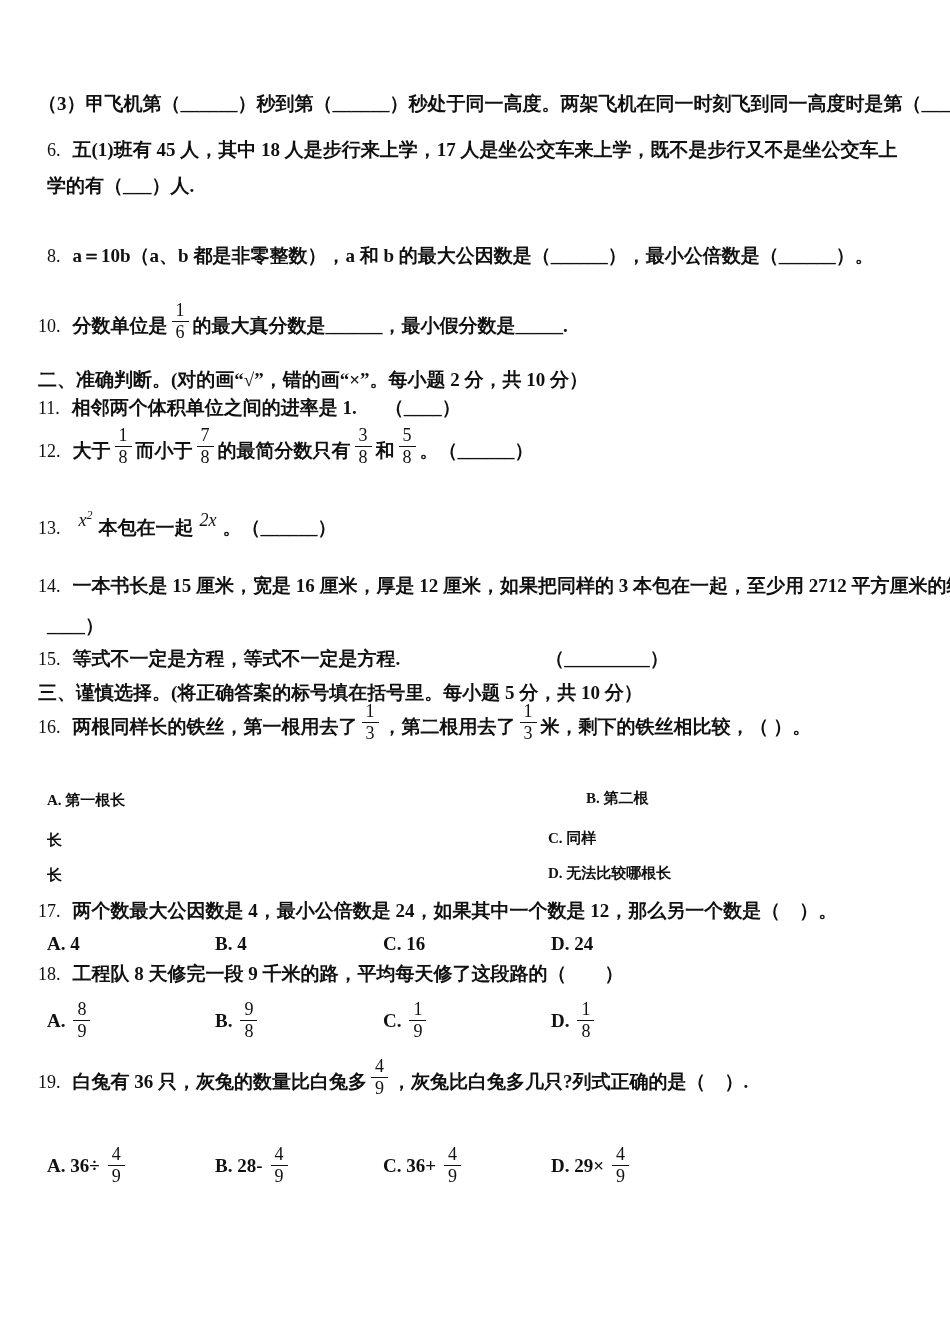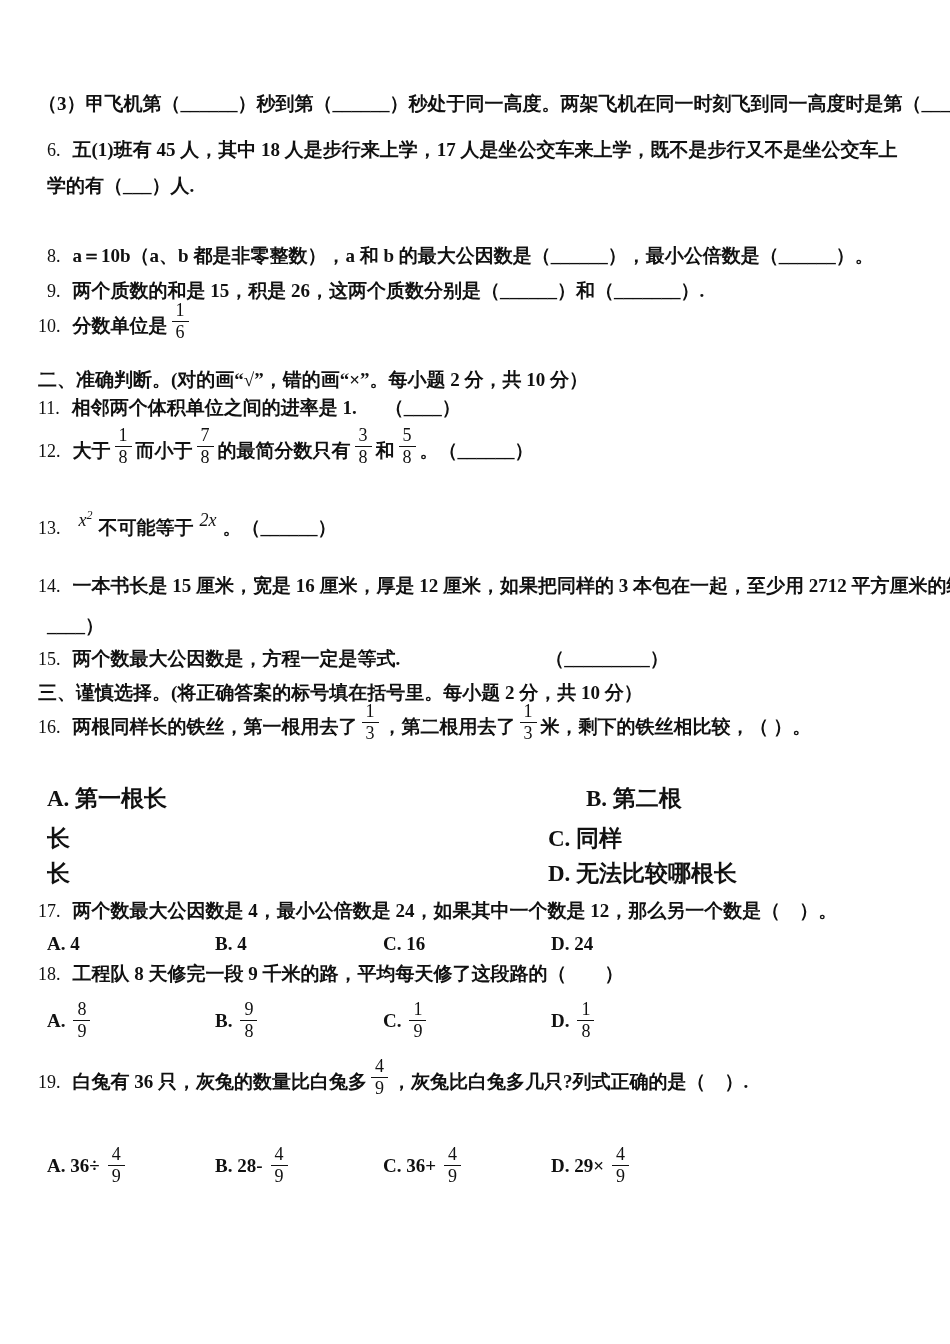--- a/index.html
+++ b/index.html
@@ -29,21 +29,21 @@
     font-style:italic; font-weight:400; font-size:18px;
     position:relative; top:-8px; margin:8px 6px;
   }
   .math sup { font-size:12px; font-style:italic; }
   
   .optrow { display:flex; align-items:center; }
   .optrow .o { display:flex; align-items:center; width:168px; }
   .optrow .o:last-child { width:auto; }
   .ol { font-family:"Liberation Serif","DejaVu Serif",serif; font-weight:700; font-size:19px; margin-right:4px; }
   
-  .ob { font-family:"Liberation Serif","DejaVu Serif",serif; font-weight:700; font-size:23px; }
+  .ob { font-family:"Liberation Serif","DejaVu Serif",serif; font-weight:700; font-size:15px; }
   .ob.right { position:absolute; top:0; }
   .gap145 { display:inline-block; width:145px; }
   .gap28  { display:inline-block; width:28px; }
 </style>
 </head>
 <body>
 
 <div class="page">
 
   <div class="line" style="top:90px;left:38px">
@@ -55,57 +55,54 @@
   </div>
   <div class="line" style="top:172px;left:47px">
     <span class="t">学的有（___）人.</span>
   </div>
 
 
   <div class="line" style="top:242px;left:47px">
     <span class="qn">8.</span><span class="t">a＝10b（a、b 都是非零整数），a 和 b 的最大公因数是（______），最小公倍数是（______）。</span>
   </div>
 
-  <div class="line" style="top:277px;left:47px">
-    <span class="qn">9.</span><span class="t">两个质数的和是 15，积是 26，这两个质数分别是（______）和（_______）.</span>
-  </div>
 
   <div class="line" style="top:301px;left:38px">
-    <span class="qn">10.</span><span class="t">分数单位是</span><span class="frac"><span class="fn">1</span><span class="fd">6</span></span>
+    <span class="qn">10.</span><span class="t">分数单位是</span><span class="frac"><span class="fn">1</span><span class="fd">6</span></span><span class="t">的最大真分数是______，最小假分数是_____.</span>
   </div>
 
   <div class="line" style="top:366px;left:38px">
     <span class="t">二、准确判断。(对的画“√”，错的画“×”。每小题 2 分，共 10 分）</span>
   </div>
 
   <div class="line" style="top:394px;left:38px">
     <span class="qn">11.</span><span class="t">相邻两个体积单位之间的进率是 1.</span><span class="gap28"></span><span class="t">（____）</span>
   </div>
 
   <div class="line" style="top:426px;left:38px">
     <span class="qn">12.</span><span class="t">大于</span><span class="frac"><span class="fn">1</span><span class="fd">8</span></span><span class="t">而小于</span><span class="frac"><span class="fn">7</span><span class="fd">8</span></span><span class="t">的最简分数只有</span><span class="frac"><span class="fn">3</span><span class="fd">8</span></span><span class="t">和</span><span class="frac"><span class="fn">5</span><span class="fd">8</span></span><span class="t">。（______）</span>
   </div>
 
   <div class="line" style="top:510px;left:38px">
-    <span class="qn">13.</span><span class="math"><span>x</span><sup>2</sup></span><span class="t">不可能等于</span><span class="math">2x</span><span class="t">。（______）</span>
+    <span class="qn">13.</span><span class="math"><span>x</span><sup>2</sup></span><span class="t">本包在一起</span><span class="math">2x</span><span class="t">。（______）</span>
   </div>
 
   <div class="line" style="top:572px;left:38px">
     <span class="qn">14.</span><span class="t">一本书长是 15 厘米，宽是 16 厘米，厚是 12 厘米，如果把同样的 3 本包在一起，至少用 2712 平方厘米的纸。（__</span>
   </div>
   <div class="line" style="top:612px;left:47px">
     <span class="t">____）</span>
   </div>
 
   <div class="line" style="top:645px;left:38px">
-    <span class="qn">15.</span><span class="t">两个数最大公因数是，方程一定是等式.</span><span class="gap145"></span><span class="t">（_________）</span>
+    <span class="qn">15.</span><span class="t">等式不一定是方程，等式不一定是方程.</span><span class="gap145"></span><span class="t">（_________）</span>
   </div>
 
   <div class="line" style="top:679px;left:38px">
-    <span class="t">三、谨慎选择。(将正确答案的标号填在括号里。每小题 2 分，共 10 分）</span>
+    <span class="t">三、谨慎选择。(将正确答案的标号填在括号里。每小题 5 分，共 10 分）</span>
   </div>
 
   <div class="line" style="top:702px;left:38px">
     <span class="qn">16.</span><span class="t">两根同样长的铁丝，第一根用去了</span><span class="frac"><span class="fn">1</span><span class="fd">3</span></span><span class="t">，第二根用去了</span><span class="frac"><span class="fn">1</span><span class="fd">3</span></span><span class="t">米，剩下的铁丝相比较，（ ）。</span>
   </div>
 
   <div class="line" style="top:785px;left:47px">
     <span class="ob">A. 第一根长</span>
     <span class="ob right" style="left:539px">B. 第二根</span>
   </div>

